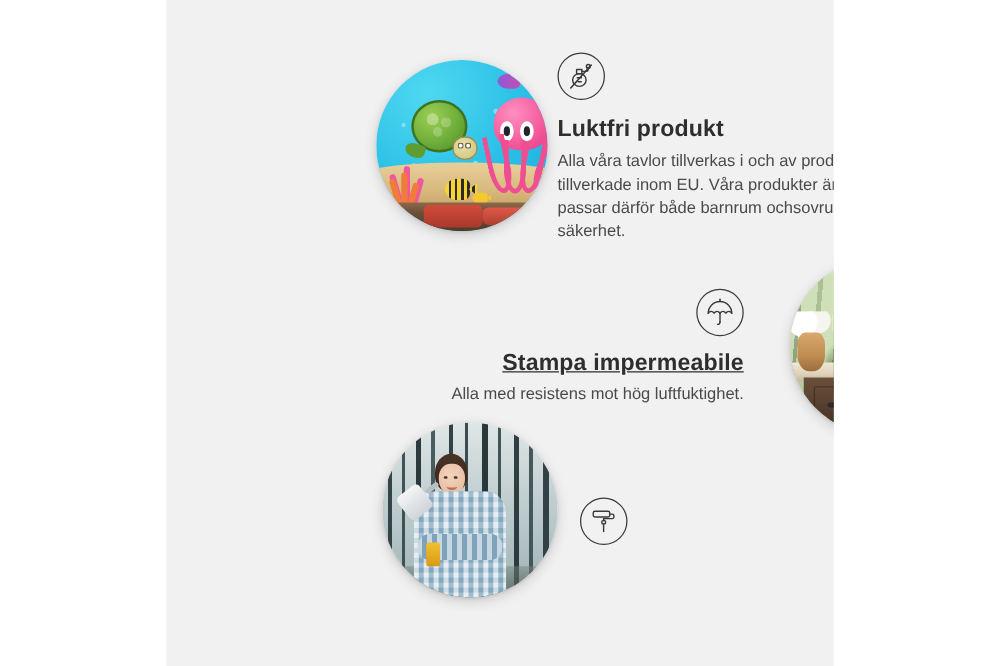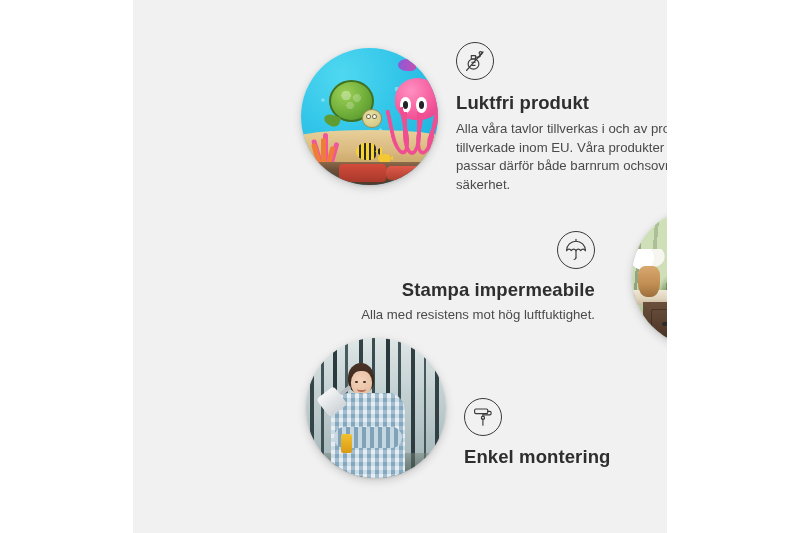--- a/index.html
+++ b/index.html
@@ -456,39 +456,39 @@
   }
   .feature p {
     margin: 0;
     font-size: 13.2px;
     line-height: 1.42;
     color: #4a4a4a;
   }
 
   
   #feature-odorless {
-    left: 323px;
+    left: 313px;
     top: 42px;
     width: 295px;
   }
   #feature-odorless .icon-circle { margin-bottom: 12px; }
   #feature-odorless h3 { margin-bottom: 6px; }
 
   
   #feature-waterproof {
     left: 212px;
     top: 231px;
     width: 250px;
     text-align: right;
   }
   #feature-waterproof .icon-circle {
     margin-left: auto;
     margin-bottom: 10px;
   }
-  #feature-waterproof h3 { margin-bottom: 5px; }
+  #feature-waterproof h3 { margin-bottom: 5px; text-decoration: underline; }
 
   
   #feature-easy {
     left: 331px;
     top: 398px;
     width: 240px;
   }
   #feature-easy .icon-circle { margin-bottom: 10px; }
   #feature-easy h3 { margin-bottom: 5px; }
 </style>
@@ -605,17 +605,16 @@
         <svg width="26" height="26" viewBox="0 0 26 26" aria-hidden="true">
           <g fill="none" stroke="#3a3a3a" stroke-width="1.15" stroke-linecap="round" stroke-linejoin="round">
             <rect x="4.6" y="5.0" width="13.2" height="4.6" rx="1.4"></rect>
             <path d="M17.8 7.3h2.0a1.3 1.3 0 0 1 1.3 1.3v1.0a1.3 1.3 0 0 1-1.3 1.3H12.9"></path>
             <path d="M12.9 10.9v1.6"></path>
             <rect x="11.5" y="12.5" width="2.9" height="2.6" rx="0.7"></rect>
             <line x1="12.9" y1="15.1" x2="12.9" y2="21.2"></line>
           </g>
         </svg>
       </div>
-      <h3>Enkel montering</h3>
     </div>
 
   </div>
 </div>
 
 </body></html>

